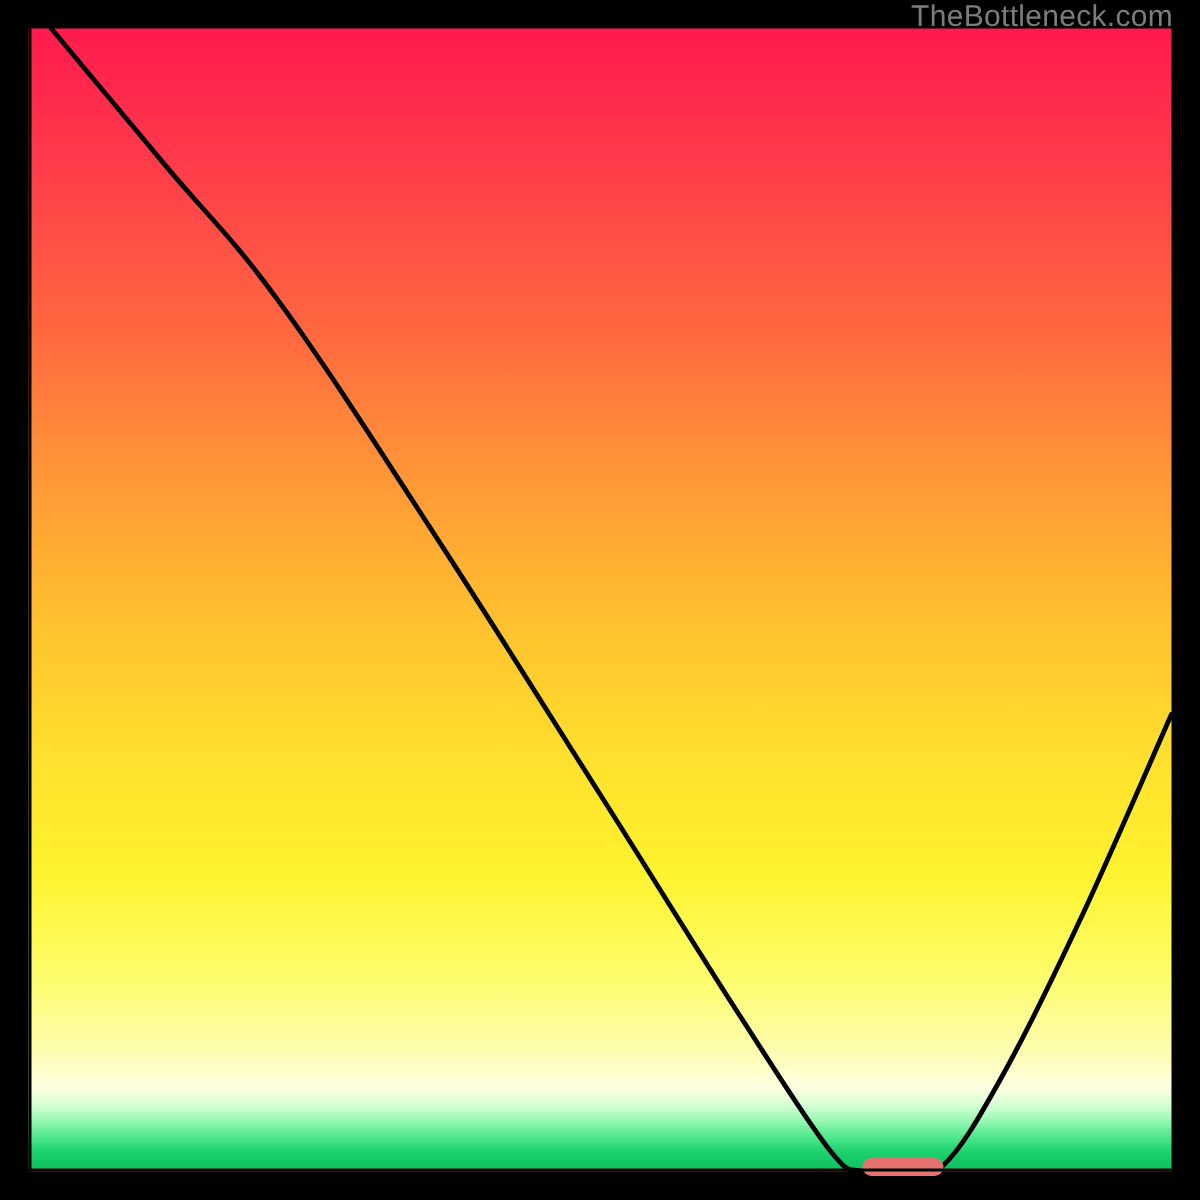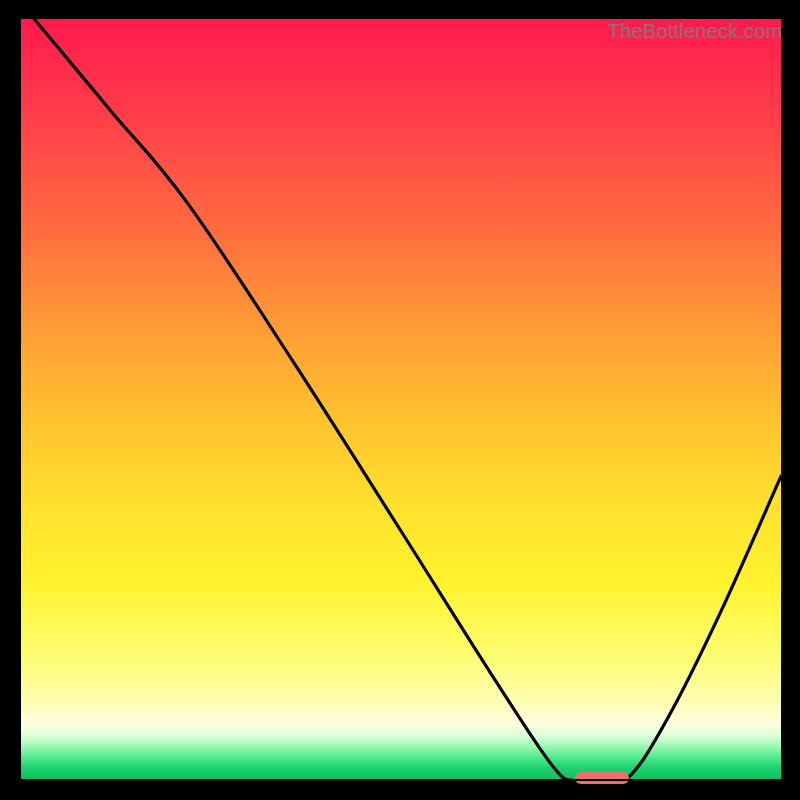--- a/index.html
+++ b/index.html
@@ -58,21 +58,20 @@
     height: 2px;
   }
   .watermark {
     position: absolute;
     top: 0px;
     right: 18px;
     font-family: Arial, Helvetica, sans-serif;
     font-size: 20px;
     color: #7c7c7c;
     letter-spacing: 0.2px;
-    margin-top: 20px;
   }
   svg.curve {
     position: absolute;
     left: 19px;
     top: 19px;
     width: 762px;
     height: 762px;
     overflow: visible;
   }
   .marker {

